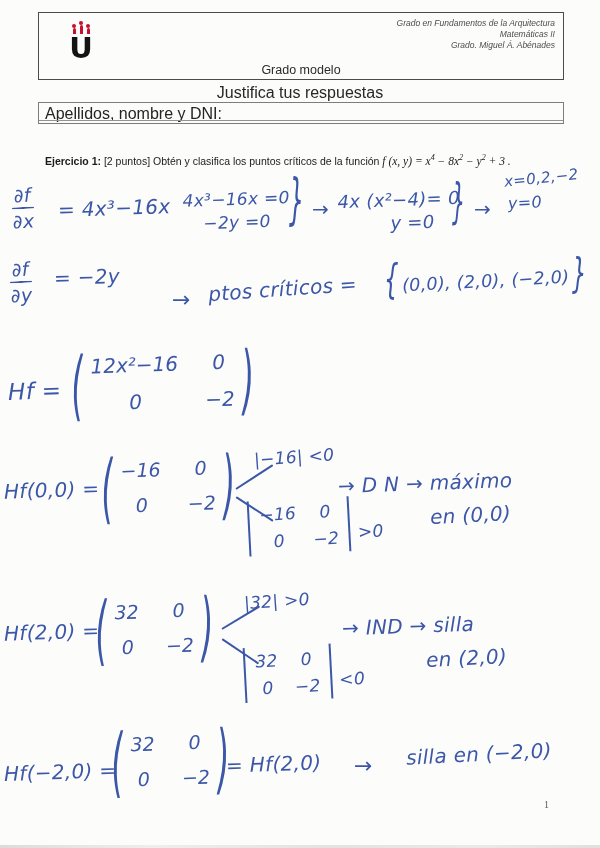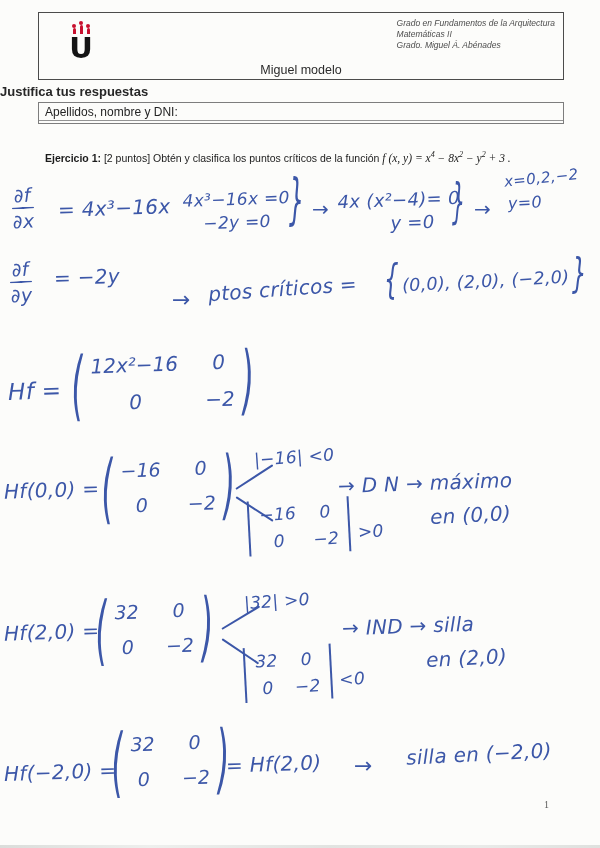--- a/index.html
+++ b/index.html
@@ -11,33 +11,33 @@
   
   .header-box{position:absolute;left:38px;top:12px;width:524px;height:66px;
     border:1.6px solid #4b4b4b;background:#fcfcfa;}
   .logo{position:absolute;left:22px;top:8px;width:40px;text-align:center;}
   .crown{display:flex;justify-content:center;align-items:flex-end;gap:4px;height:13px;margin-bottom:1px;}
   .prong{width:3px;background:#c8102e;border-radius:2px 2px 0 0;position:relative;}
   .prong::before{content:"";position:absolute;top:-4px;left:-0.5px;width:4px;height:4px;border-radius:50%;background:#c8102e;}
   .p1{height:6px;}.p2{height:9px;}.p3{height:6px;}
   .logo-u{font-family:"DejaVu Sans",sans-serif;font-weight:bold;font-size:29px;line-height:26px;color:#141414;}
   .uni-name{position:absolute;left:72px;top:24px;font-size:11px;line-height:13.5px;font-weight:bold;color:#3a3a3a;letter-spacing:0.2px;}
-  .course-info{position:absolute;right:8px;top:5px;font-style:italic;
+  .course-info{position:absolute;right:8px;top:5px;text-align:right;font-style:italic;
     font-size:8.5px;line-height:11px;color:#4d4d4d;}
   .exam-title{position:absolute;left:0;right:0;bottom:2px;text-align:center;
     font-size:12.5px;color:#2b2b2b;}
-  .instructions{position:absolute;left:0;right:0;top:84px;
-    font-weight:bold;font-size:13px;color:#272727;}
+  .instructions{position:absolute;left:0;right:0;top:84px;text-align:center;
+    font-weight:normal;font-size:16px;color:#272727;}
   
   .name-box{position:absolute;left:38px;top:102px;width:524px;height:20px;
     border:1.4px solid #7d7d7d;}
-  .name-label{position:absolute;left:6px;top:2px;font-size:12px;color:#242424;}
+  .name-label{position:absolute;left:6px;top:2px;font-size:16px;color:#242424;}
   .name-line{position:absolute;left:0;right:0;bottom:2px;border-top:1px solid #949494;}
   
-  .exercise{position:absolute;left:45px;top:146px;width:520px;font-size:10.5px;line-height:17px;color:#1b1b1b;}
+  .exercise{position:absolute;left:45px;top:146px;width:520px;font-size:10.5px;line-height:23px;color:#1b1b1b;}
   .ex-label{font-weight:bold;}
   .math{font-family:"Liberation Serif",serif;font-style:italic;font-size:11.5px;}
   .math sup{font-size:8px;font-style:italic;}
   
   .hw{position:absolute;font-family:"DejaVu Sans",sans-serif;font-style:italic;
     color:var(--ink,#3c57a8);letter-spacing:0.3px;white-space:nowrap;}
   .frac{display:inline-flex;flex-direction:column;align-items:center;}
   .frac .bar{border-top:2.2px solid currentColor;width:100%;margin:1px 0;border-radius:2px;}
   .frac span{font-size:19px;line-height:22px;}
   .sys div{line-height:23px;}
@@ -71,21 +71,21 @@
           <div class="prong p2"></div>
           <div class="prong p3"></div>
       </div>
       <div class="logo-u">U</div>
     </div>
     <div class="course-info">
       <div>Grado en Fundamentos de la Arquitectura</div>
       <div>Matemáticas II</div>
       <div>Grado. Miguel Á. Abénades</div>
     </div>
-    <div class="exam-title">Miguel modelo</div>
+    <div class="exam-title">Grado modelo</div>
   </div>
 
   <div class="instructions">Justifica tus respuestas</div>
 
   <div class="name-box">
     <span class="name-label">Apellidos, nombre y DNI:</span>
     <div class="name-line"></div>
   </div>
 
   <div class="exercise">

